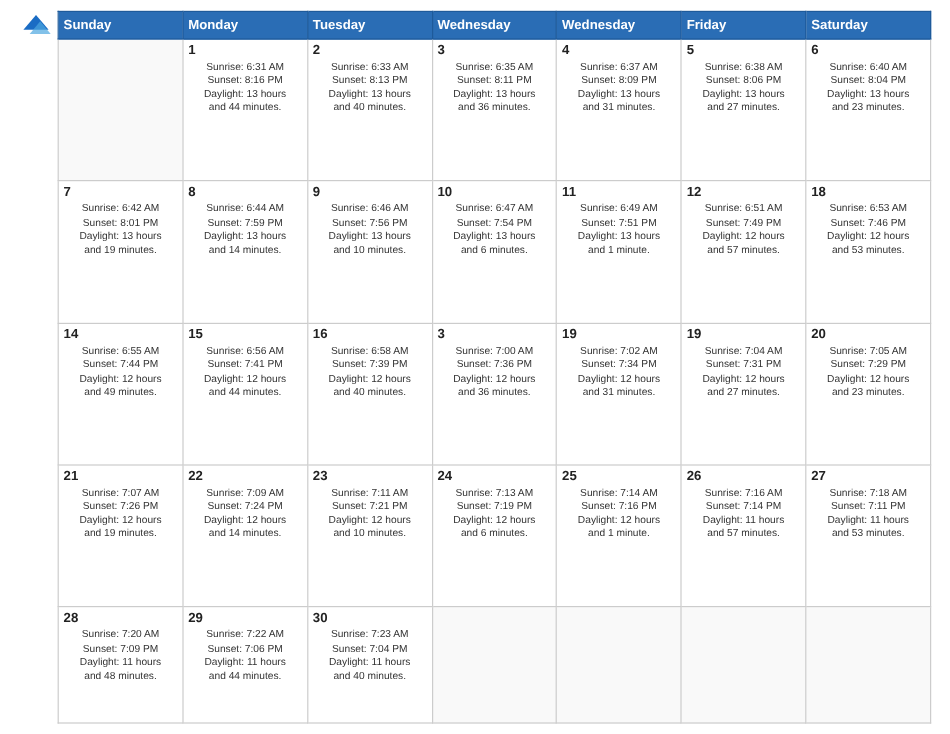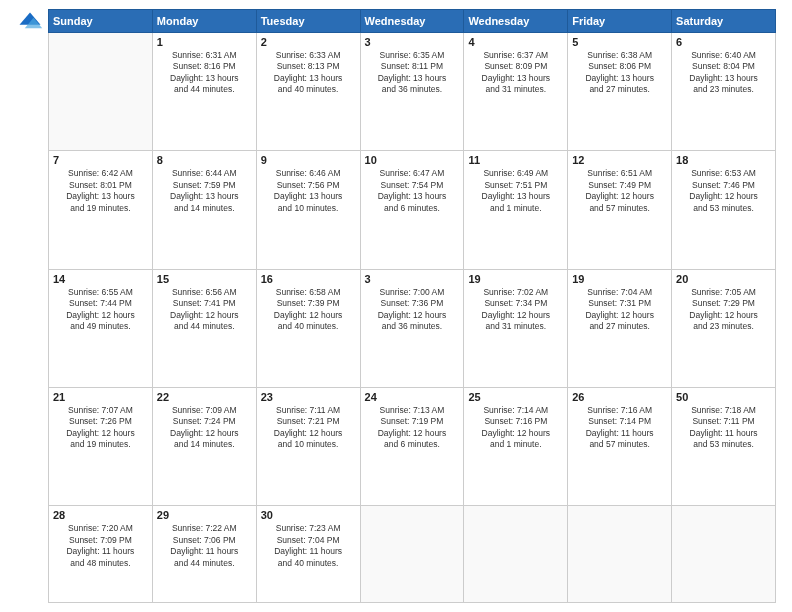--- a/index.html
+++ b/index.html
@@ -234,21 +234,21 @@
           </td>
           <td>
             <span class="day-num">25</span>
             <div class="cell-text">Sunrise: 7:14 AM<br>Sunset: 7:16 PM<br>Daylight: 12 hours<br>and 1 minute.</div>
           </td>
           <td>
             <span class="day-num">26</span>
             <div class="cell-text">Sunrise: 7:16 AM<br>Sunset: 7:14 PM<br>Daylight: 11 hours<br>and 57 minutes.</div>
           </td>
           <td>
-            <span class="day-num">50</span>
+            <span class="day-num">27</span>
             <div class="cell-text">Sunrise: 7:18 AM<br>Sunset: 7:11 PM<br>Daylight: 11 hours<br>and 53 minutes.</div>
           </td>
         </tr>
         <tr class="last-row">
           <td>
             <span class="day-num">28</span>
             <div class="cell-text">Sunrise: 7:20 AM<br>Sunset: 7:09 PM<br>Daylight: 11 hours<br>and 48 minutes.</div>
           </td>
           <td>
             <span class="day-num">29</span>

